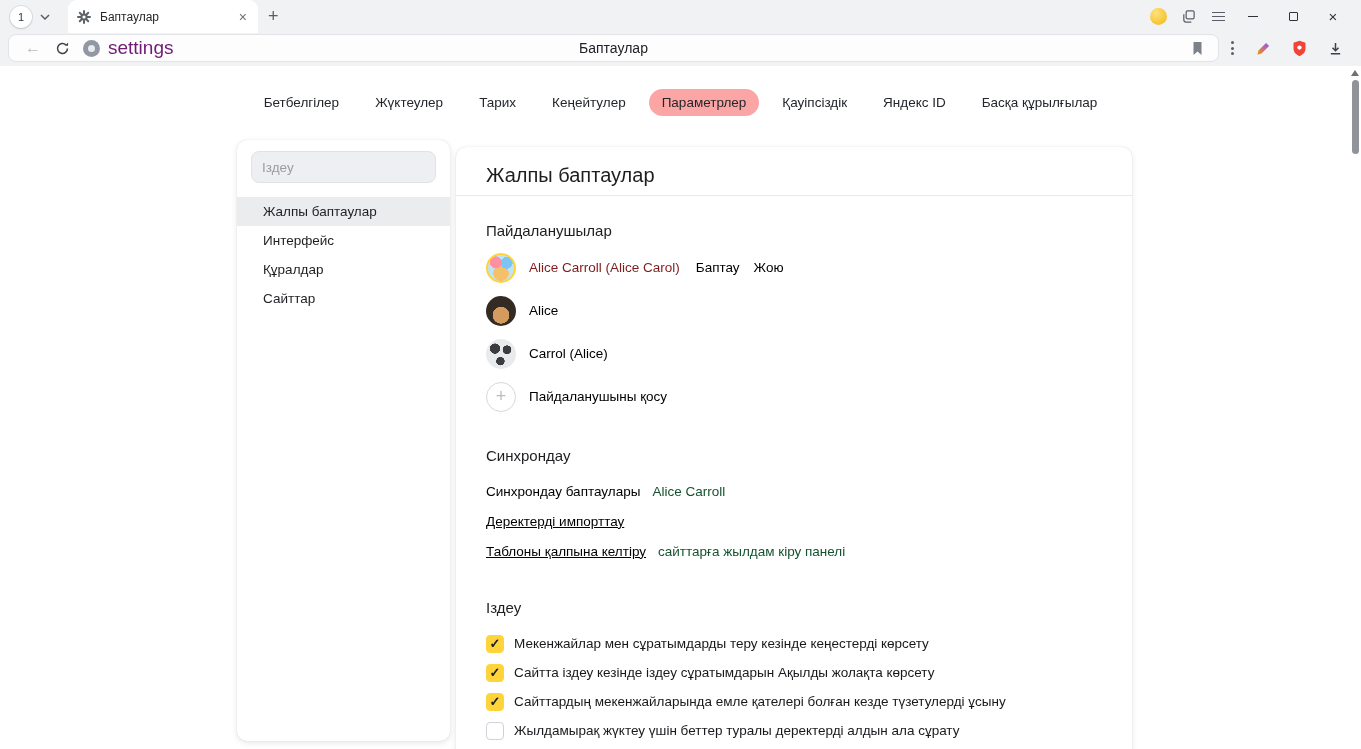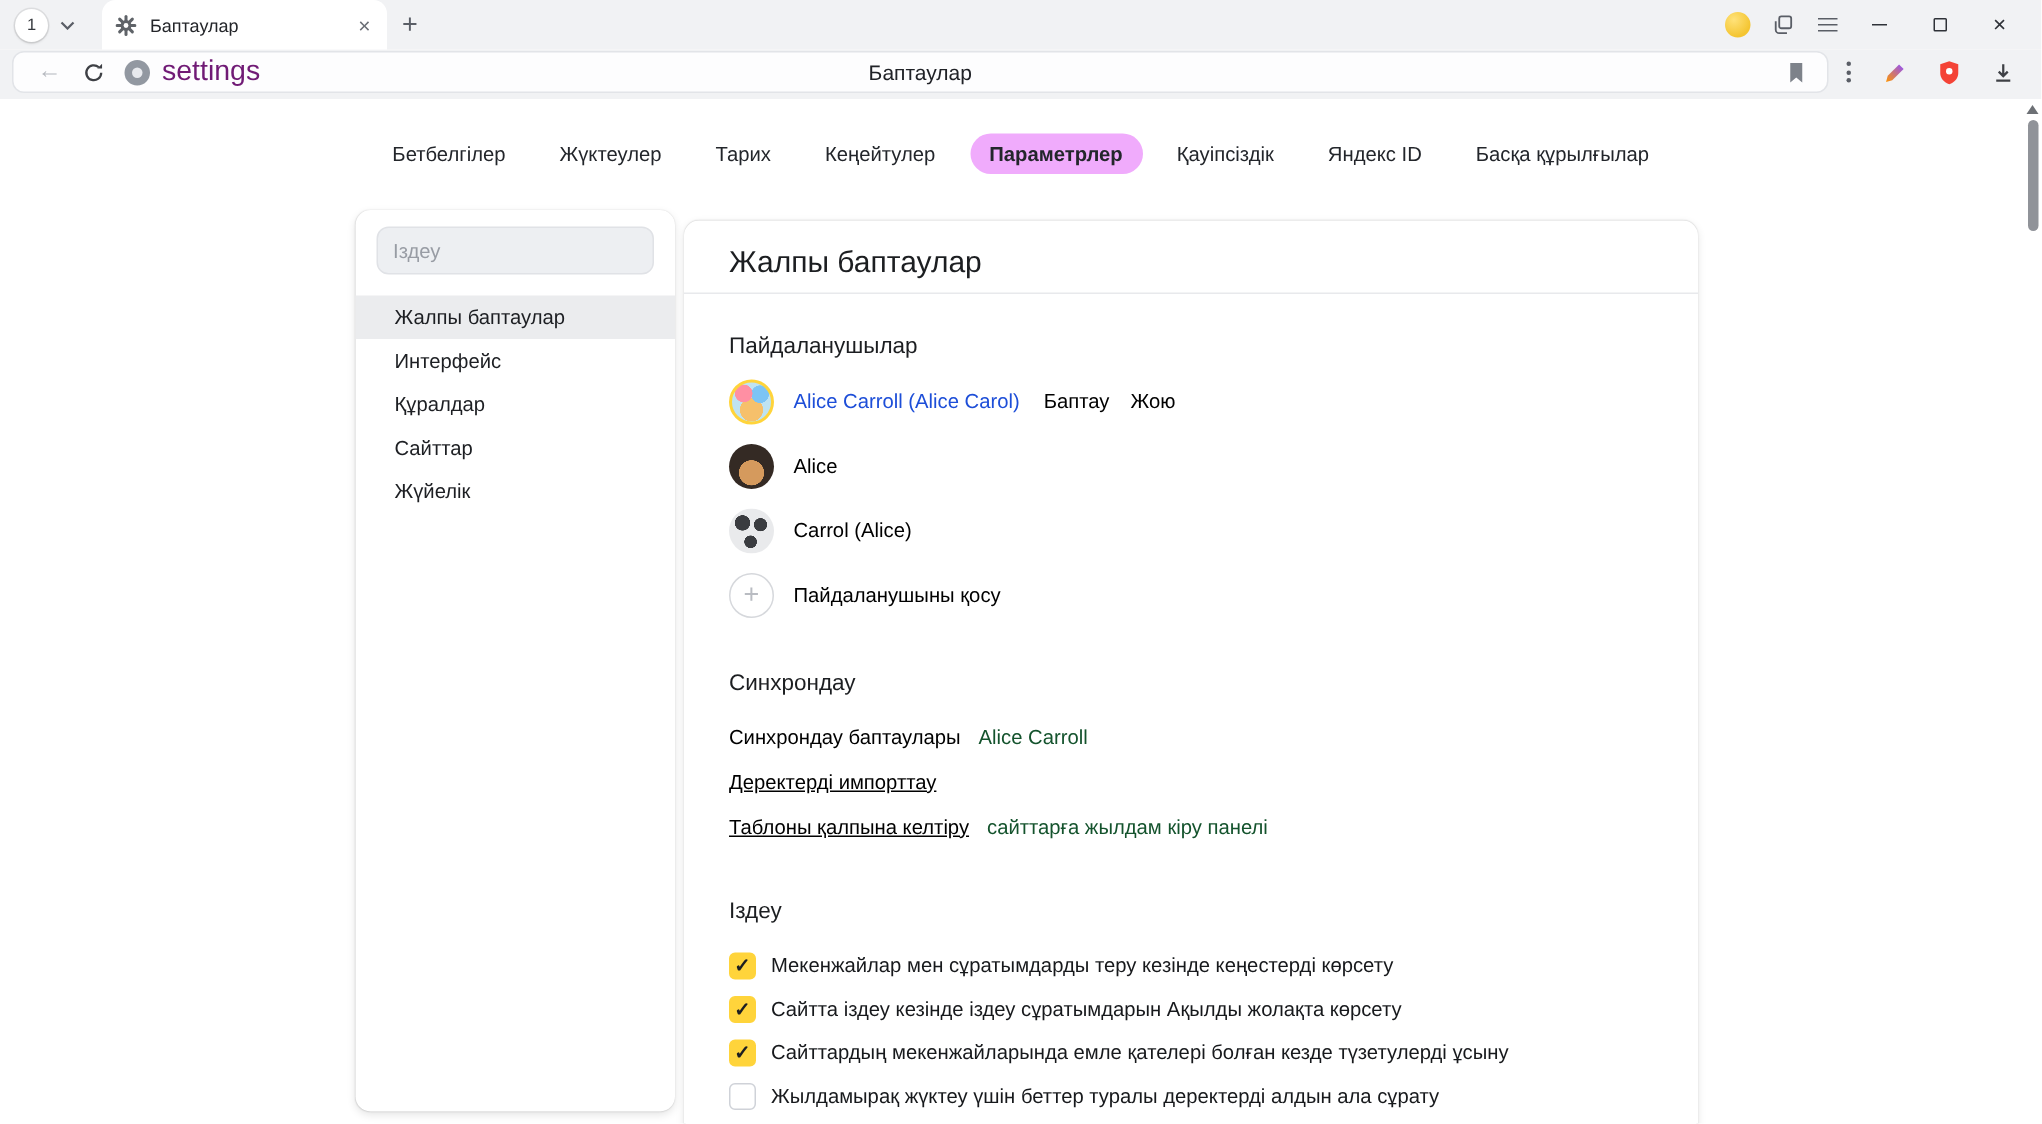--- a/index.html
+++ b/index.html
@@ -36,21 +36,21 @@
   .page-title-center { position:absolute; left:50%; transform:translateX(-50%); font-size:14px; color:#202227; }
   .bm-flag { margin-left:auto; display:flex; align-items:center; padding:0 6px; cursor:pointer;}
   .dots3 { width:26px; display:flex; flex-direction:column; align-items:center; gap:2.5px; cursor:pointer; padding:4px 0;}
   .dots3 i { width:3px; height:3px; border-radius:50%; background:#5a5e66; }
   .tool-ico { width:36px; height:26px; display:flex; align-items:center; justify-content:center; cursor:pointer;}
 
   
   .content { position:relative; height:683px; background:#fff; }
   .navrow { display:flex; justify-content:center; align-items:center; gap:10px; padding-top:23px; font-size:13.5px; color:#23262b; }
   .navrow .nav-item { padding:6px 13px; border-radius:15px; cursor:pointer; white-space:nowrap;}
-  .navrow .nav-item.selected { background:#f0abfc;font-weight:bold; }
+  .navrow .nav-item.selected { background:#fca5a5; }
 
   .card { position:absolute; background:#fff; border-radius:10px; box-shadow:0 0 1px rgba(0,0,0,.16), 0 2px 6px rgba(0,0,0,.10); }
   .sidebar { left:237px; top:74px; width:213px; height:601px; }
   .search-wrap { padding:11px 14px 8px 14px; }
   .search-input { width:100%; height:32px; background:#edeff2; border:1px solid #e0e2e6; border-radius:8px; padding:0 10px; font-size:13.5px; font-family:"Liberation Sans",sans-serif; color:#2a2d32; outline:none;}
   .search-input::placeholder { color:#989ca4; }
   .menu { margin-top:6px; }
   .menu-item { height:29px; line-height:29px; padding-left:26px; font-size:13.5px; color:#1d1f23; cursor:pointer; white-space:nowrap;}
   .menu-item.selected { background:#ebecee; }
 
@@ -68,21 +68,21 @@
       radial-gradient(circle at 72% 30%, #7cc4f5 0 22%, transparent 23%),
       radial-gradient(circle at 50% 70%, #f6c06b 0 34%, transparent 35%),
       #bfe3f2; }
   .av-anne { background: radial-gradient(circle at 50% 64%, #d59a5d 0 34%, #342a24 35%); }
   .av-carrol { background:
       radial-gradient(circle at 30% 32%, #3a3c40 0 17%, transparent 18%),
       radial-gradient(circle at 70% 36%, #3a3c40 0 15%, transparent 16%),
       radial-gradient(circle at 48% 74%, #3a3c40 0 15%, transparent 16%),
       #e9eaec; }
   .av-plus { border:1.5px solid #d6d8dc; background:#fff; color:#b9bcc2; display:flex; align-items:center; justify-content:center; font-size:18px; font-weight:400;}
-  .user-name { font-size:13.5px; color:#1d4ed8; margin-right:16px; }
+  .user-name { font-size:13.5px; color:#7f1d1d; margin-right:16px; }
   .link { color:#000000; font-size:13.5px; text-decoration:none; cursor:pointer; }
   .link.ul { text-decoration:underline; }
   .user-row .link + .link { margin-left:14px; }
 
   .h-sync { margin-top:29px; }
   .sync-rows { margin-top:12px; }
   .sync-row { height:30px; display:flex; align-items:center; }
   .sync-note { color:#14532d; font-size:13.5px; margin-left:12px; }
 
   .h-search { margin-top:33px; }
@@ -219,21 +219,20 @@
 
     <div class="card sidebar">
       <div class="search-wrap">
         <input class="search-input" type="text" placeholder="Іздеу" style="">
       </div>
       <div class="menu">
         <div class="menu-item selected">Жалпы баптаулар</div>
         <div class="menu-item">Интерфейс</div>
         <div class="menu-item">Құралдар</div>
         <div class="menu-item">Сайттар</div>
-        <div class="menu-item">Жүйелік</div>
       </div>
     </div>
 
     <div class="card maincard">
       <div class="main-header">
         <div class="main-title">Жалпы баптаулар</div>
       </div>
       <div class="main-body">
 
         <div class="sec-heading h-users">Пайдаланушылар</div>

